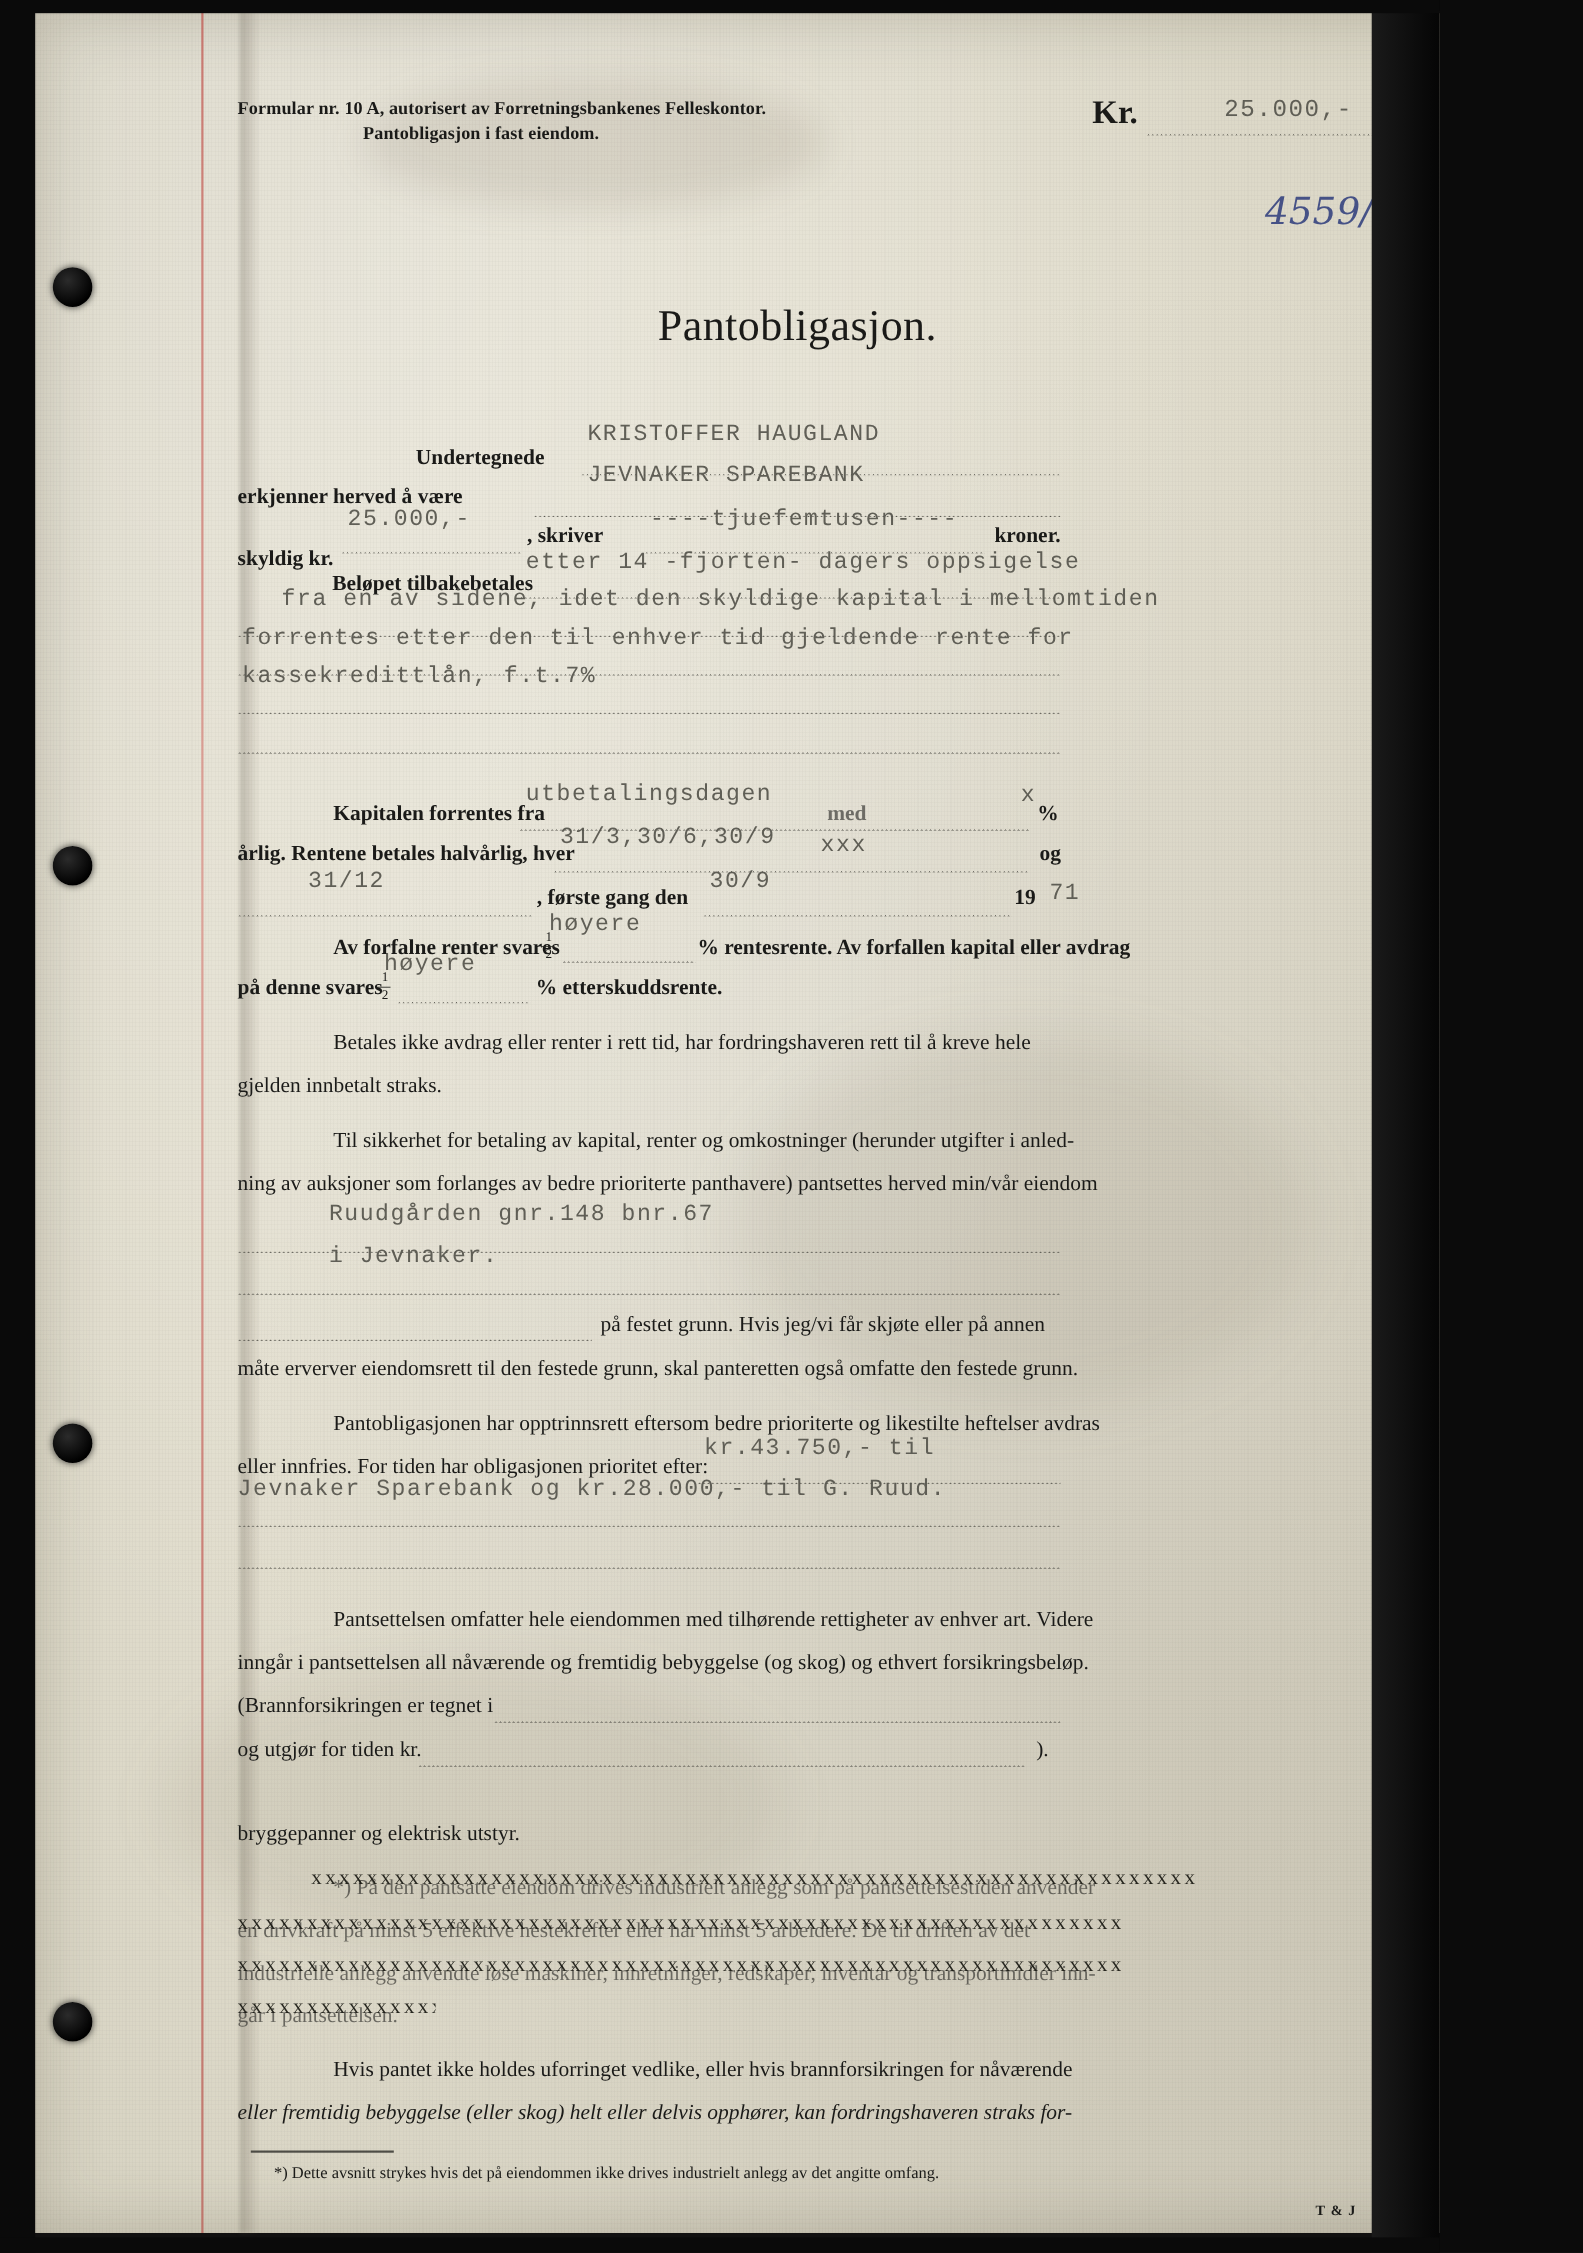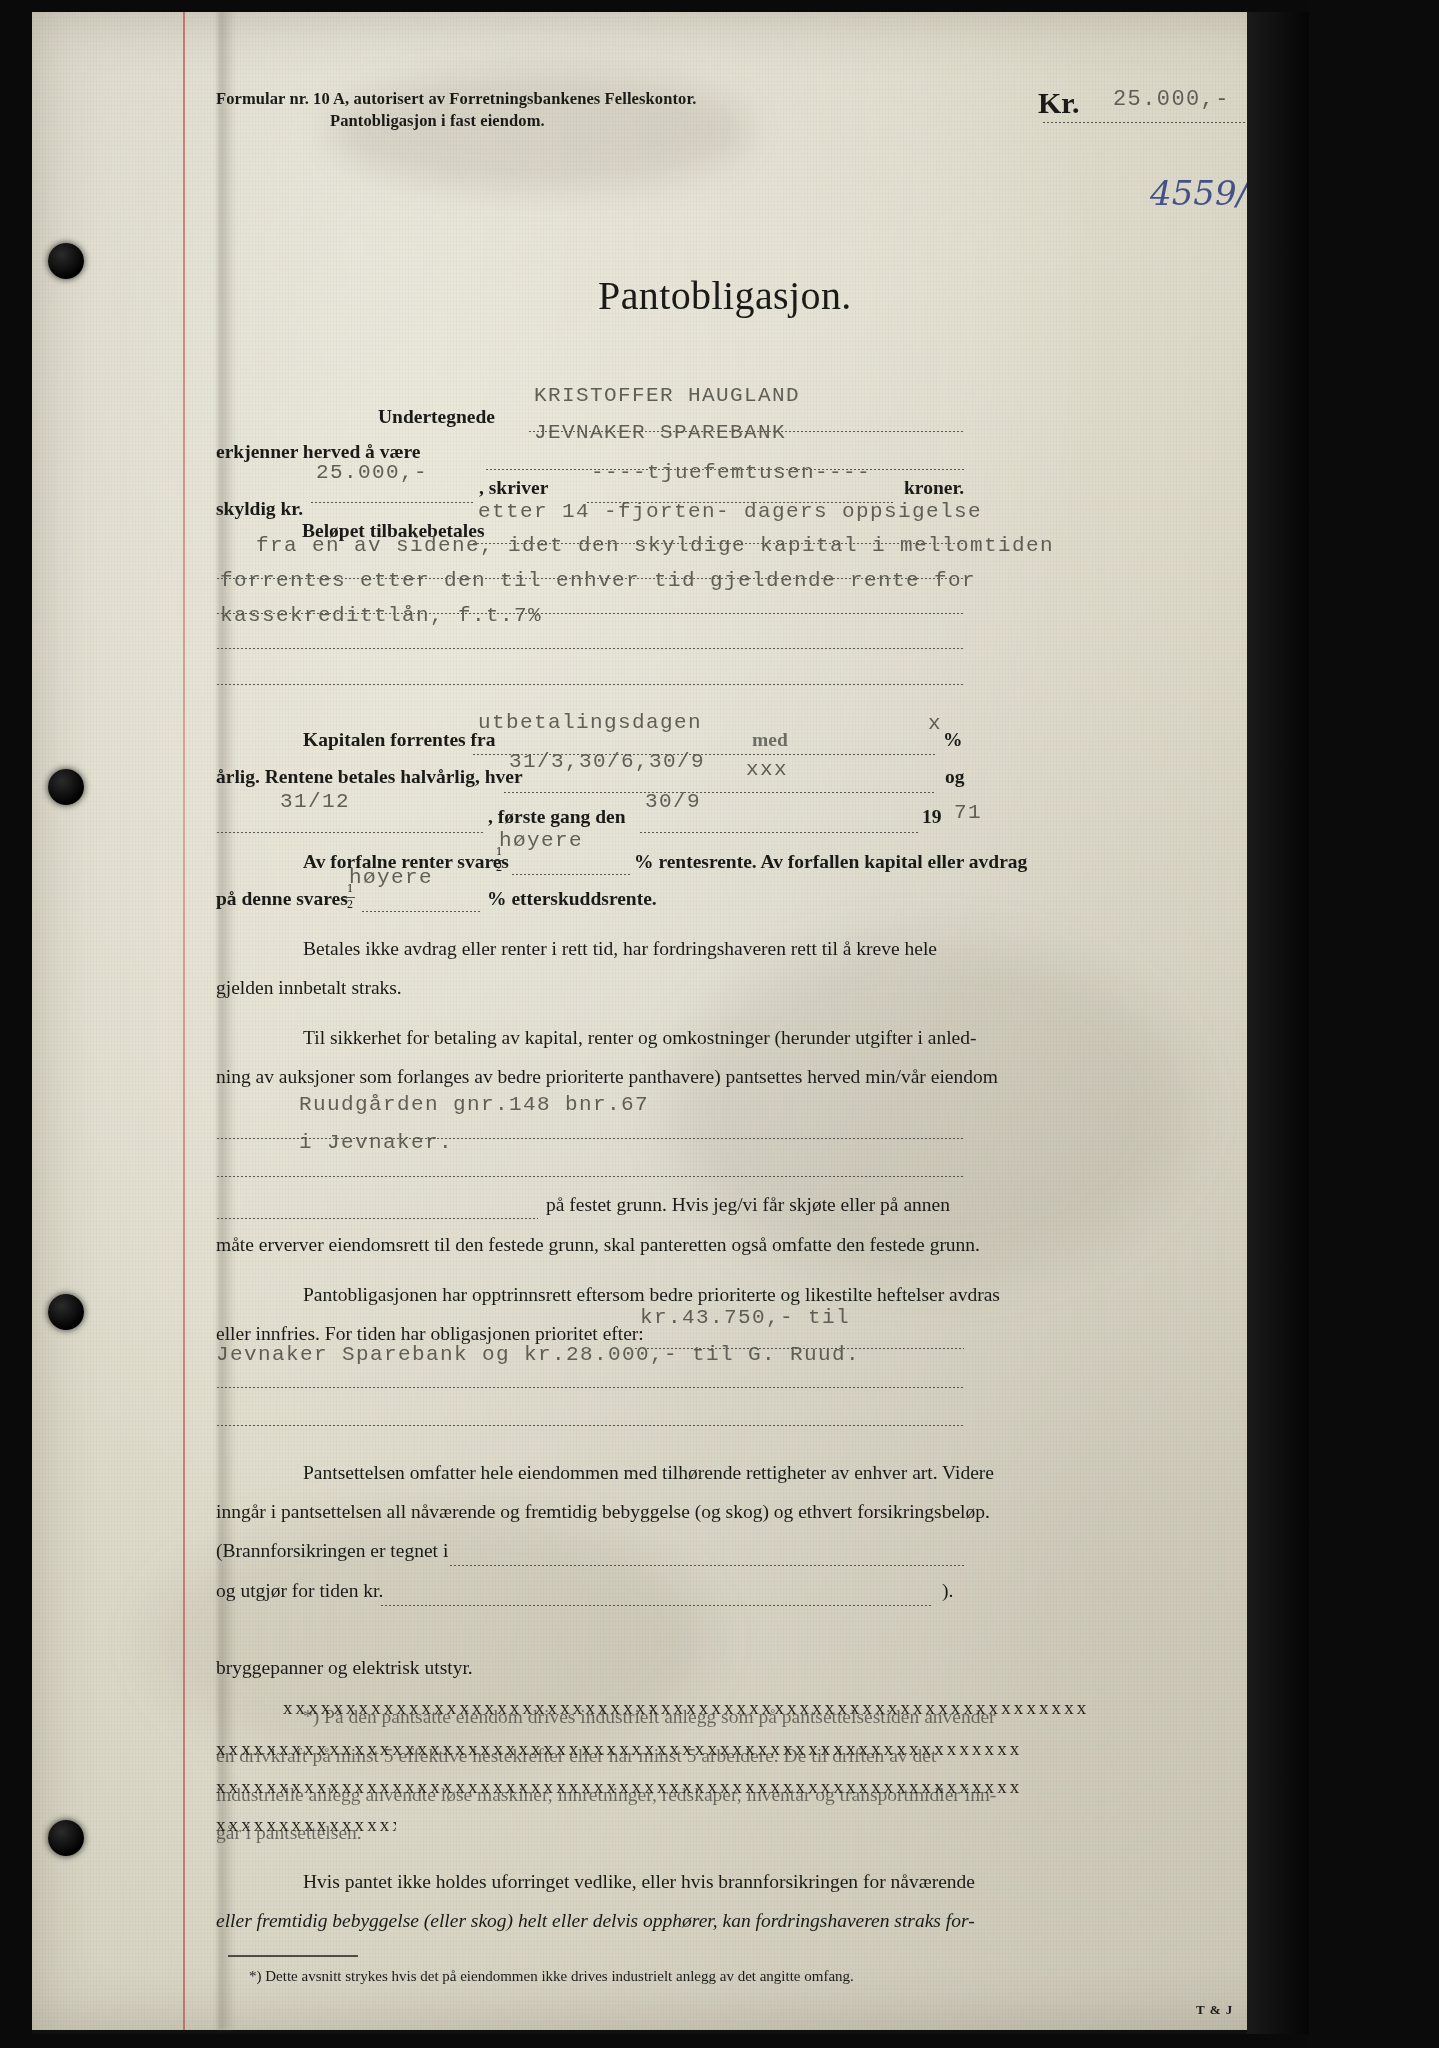--- a/index.html
+++ b/index.html
@@ -65,21 +65,21 @@
   .ttl{font-weight:normal;font-size:40px;letter-spacing:.4px;}
   .hdr{font-weight:bold;font-size:16.5px;letter-spacing:.1px;}
   .bodytxt{font-size:19.5px;}
   .lbl{font-weight:bold;font-size:19.5px;}
   .small{font-size:15px;}
   .frac{font-size:12px;line-height:1;text-align:center;}
 
   .strike-x{position:absolute;color:#15150f;font-family:"Liberation Serif",serif;
             font-size:19px;letter-spacing:3.1px;opacity:.9;}
   .faded{opacity:.58;}
-  .kr-big{font-weight:bold;font-size:30px;font-family:"Liberation Serif",serif;margin-left:45px;}
+  .kr-big{font-weight:bold;font-size:30px;font-family:"Liberation Serif",serif;}
 </style>
 </head>
 <body>
 
 <div class="page">
 
   <div class="sheet">
     <div class="grain"></div>
     <div class="smudge" style="left:300px;top:60px;width:420px;height:120px;background:rgba(120,112,92,.13);filter:blur(16px);"></div>
     <div class="smudge" style="left:640px;top:930px;width:520px;height:340px;background:rgba(130,120,98,.10);filter:blur(26px);"></div>

